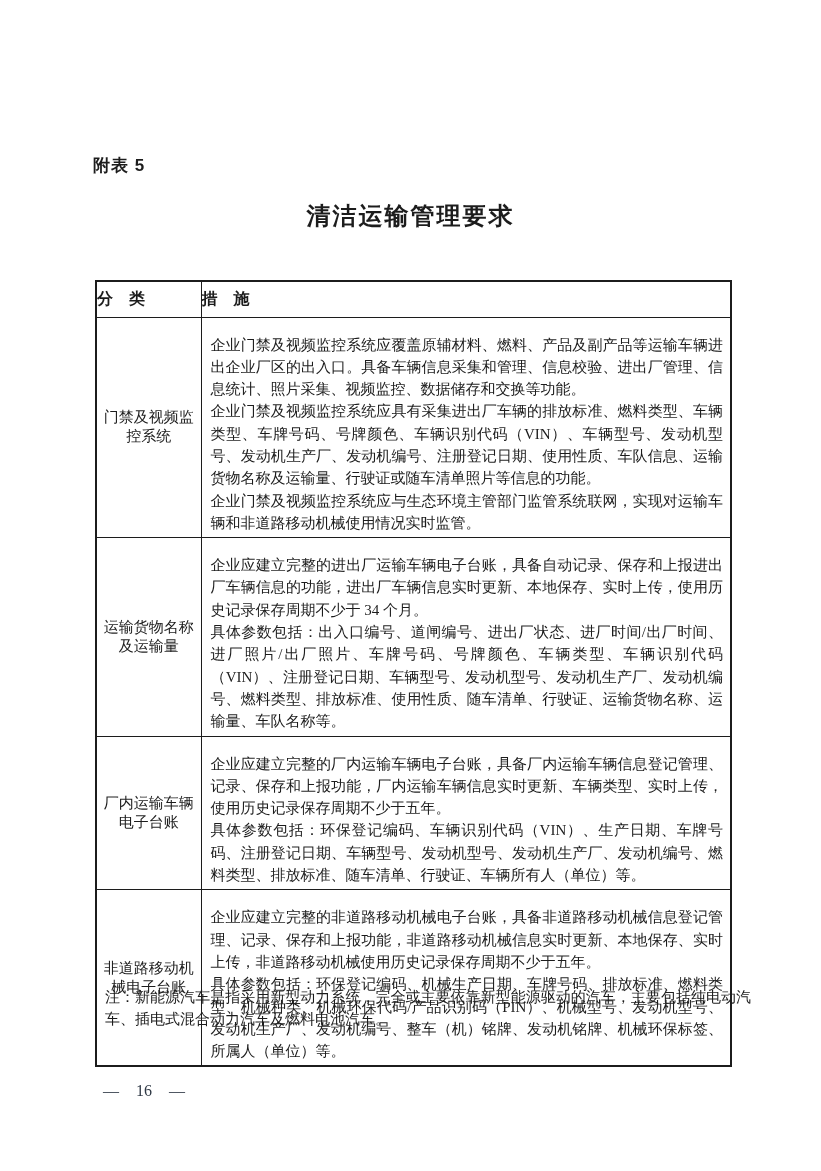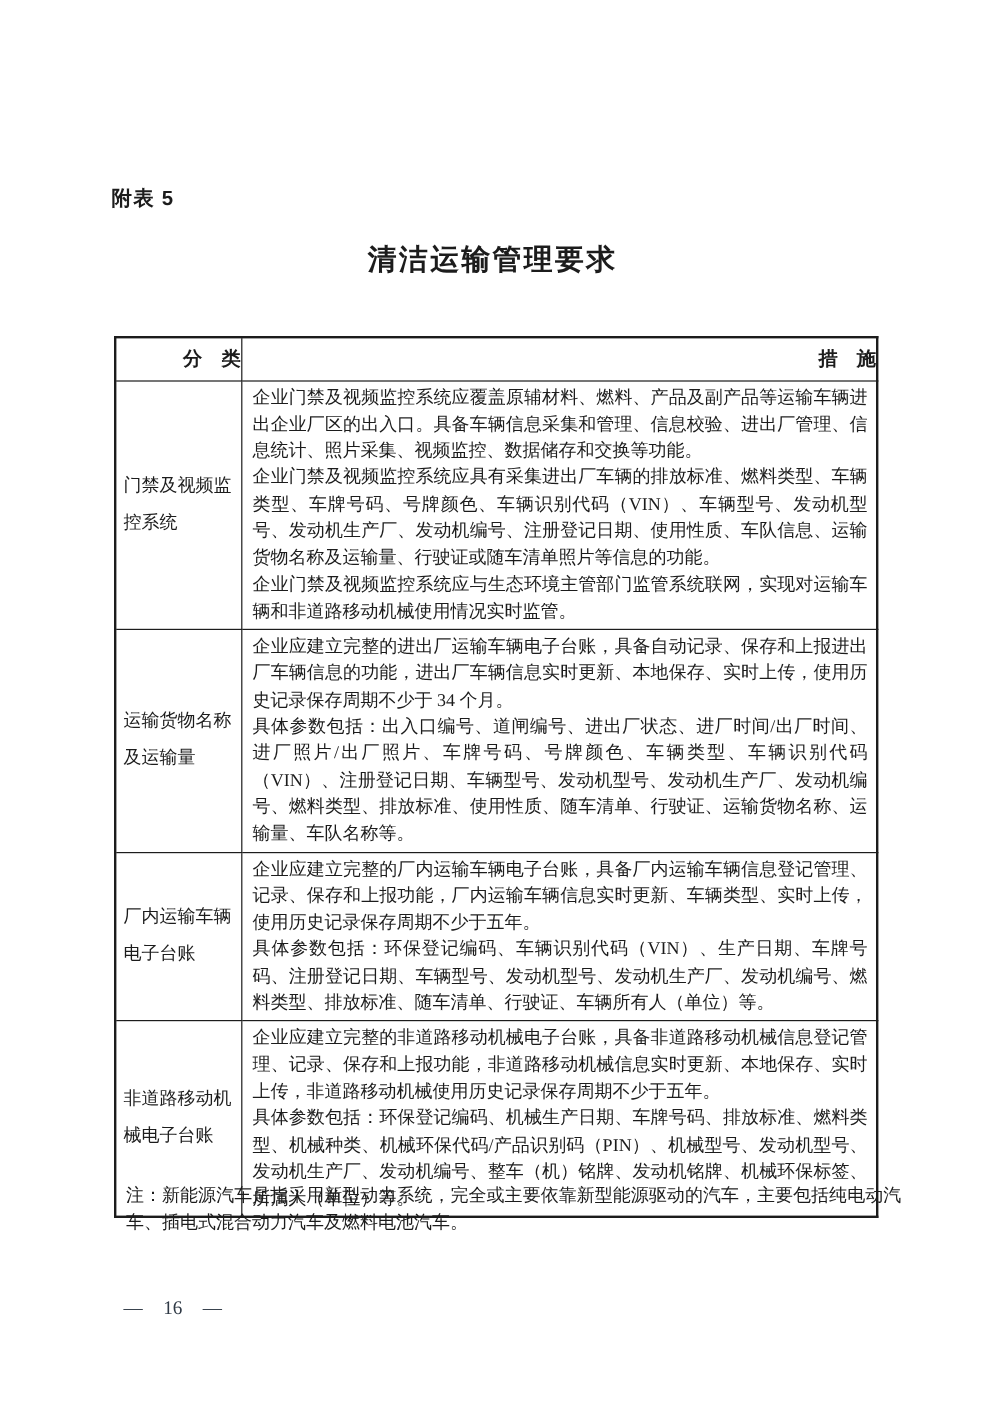--- a/index.html
+++ b/index.html
@@ -50,35 +50,36 @@
   col.c1 { width: 105px; }
   col.c2 { width: 530px; }
   .req-table th, .req-table td {
     border: 1px solid #1c1c1c;
   }
   .req-table th {
     height: 36px;
     font-family: "Liberation Sans", sans-serif;
     font-weight: bold;
     font-size: 16px;
-    text-align: right;
+    text-align: left;
     vertical-align: middle;
     padding: 0;
   }
   td.cat-cell {
+    text-align: center;
     vertical-align: middle;
     font-size: 15px;
-    line-height: 31px;
+    line-height: 19px;
     padding: 0 6px;
   }
   td.mea-cell {
     vertical-align: middle;
     font-size: 15px;
     line-height: 22.3px;
-    padding: 3px 7px 3px 9px;
+    padding: 16px 7px 3px 9px;
   }
   td.mea-cell p {
     margin: 0;
     text-align: justify;
     text-align-last: left;
   }
   tr.r1 td { height: 196px; }
   tr.r2 td { height: 158px; }
   tr.r3 td { height: 134px; }
   tr.r4 td { height: 149px; }

